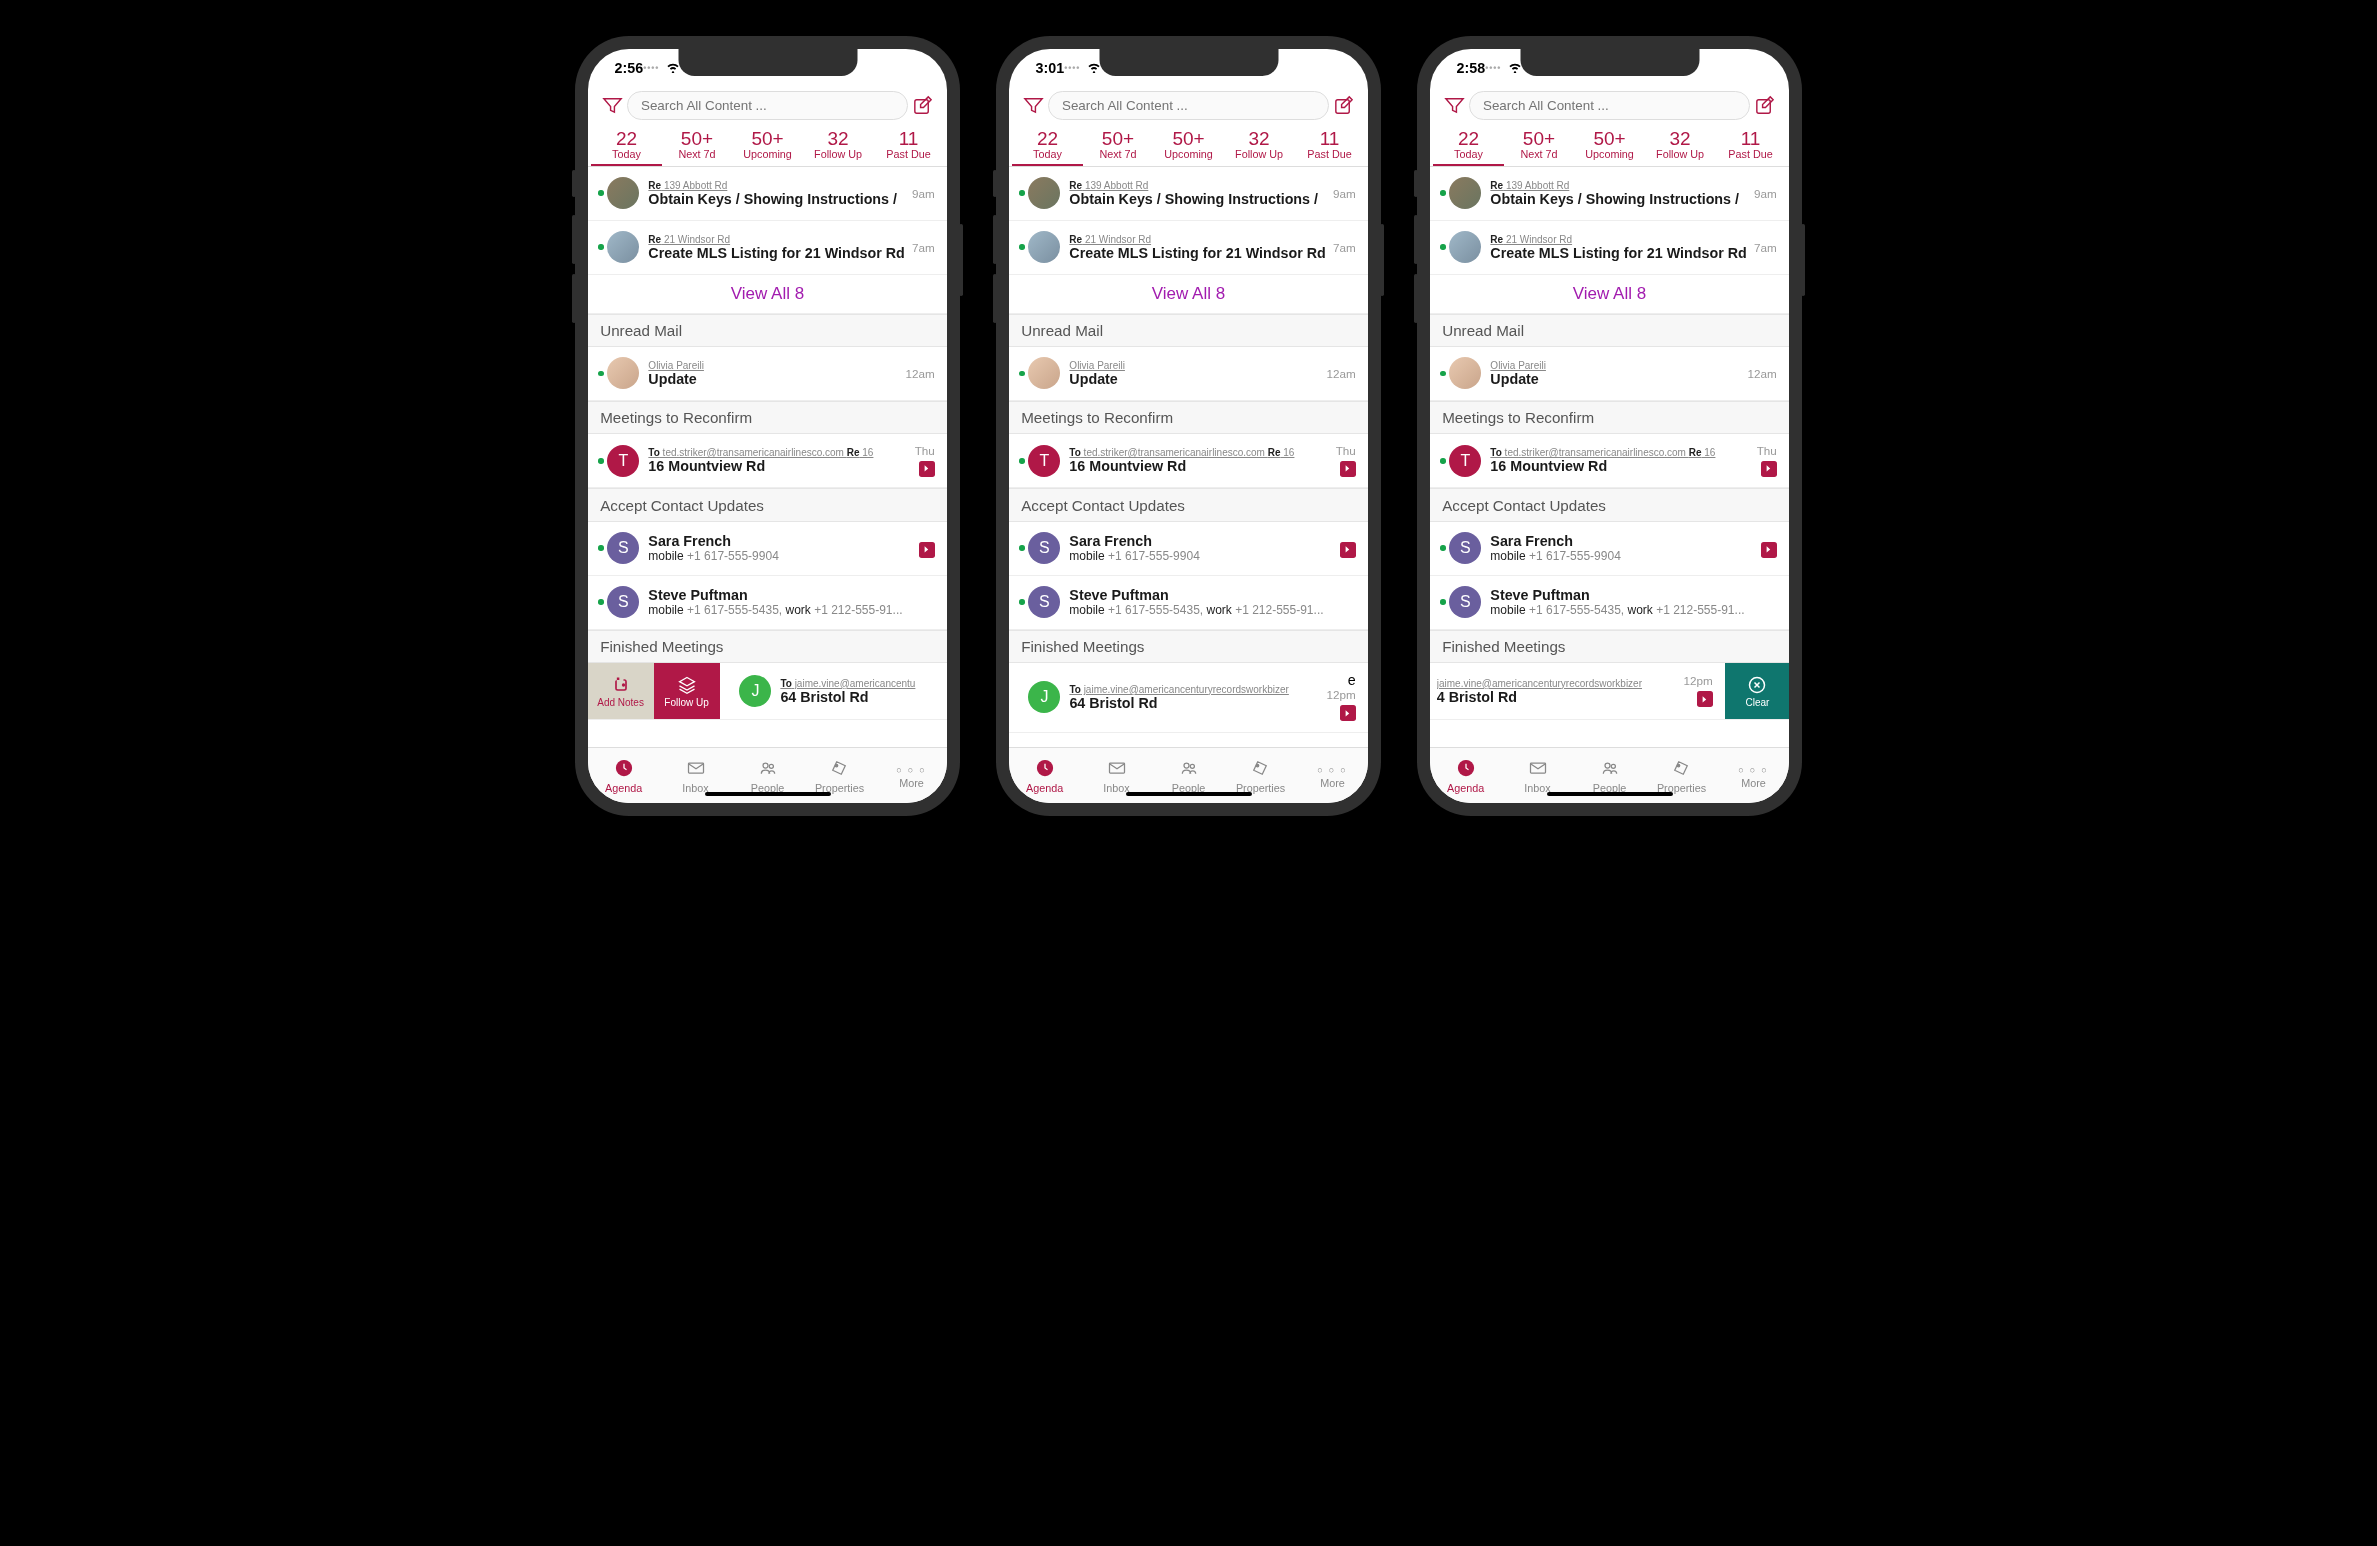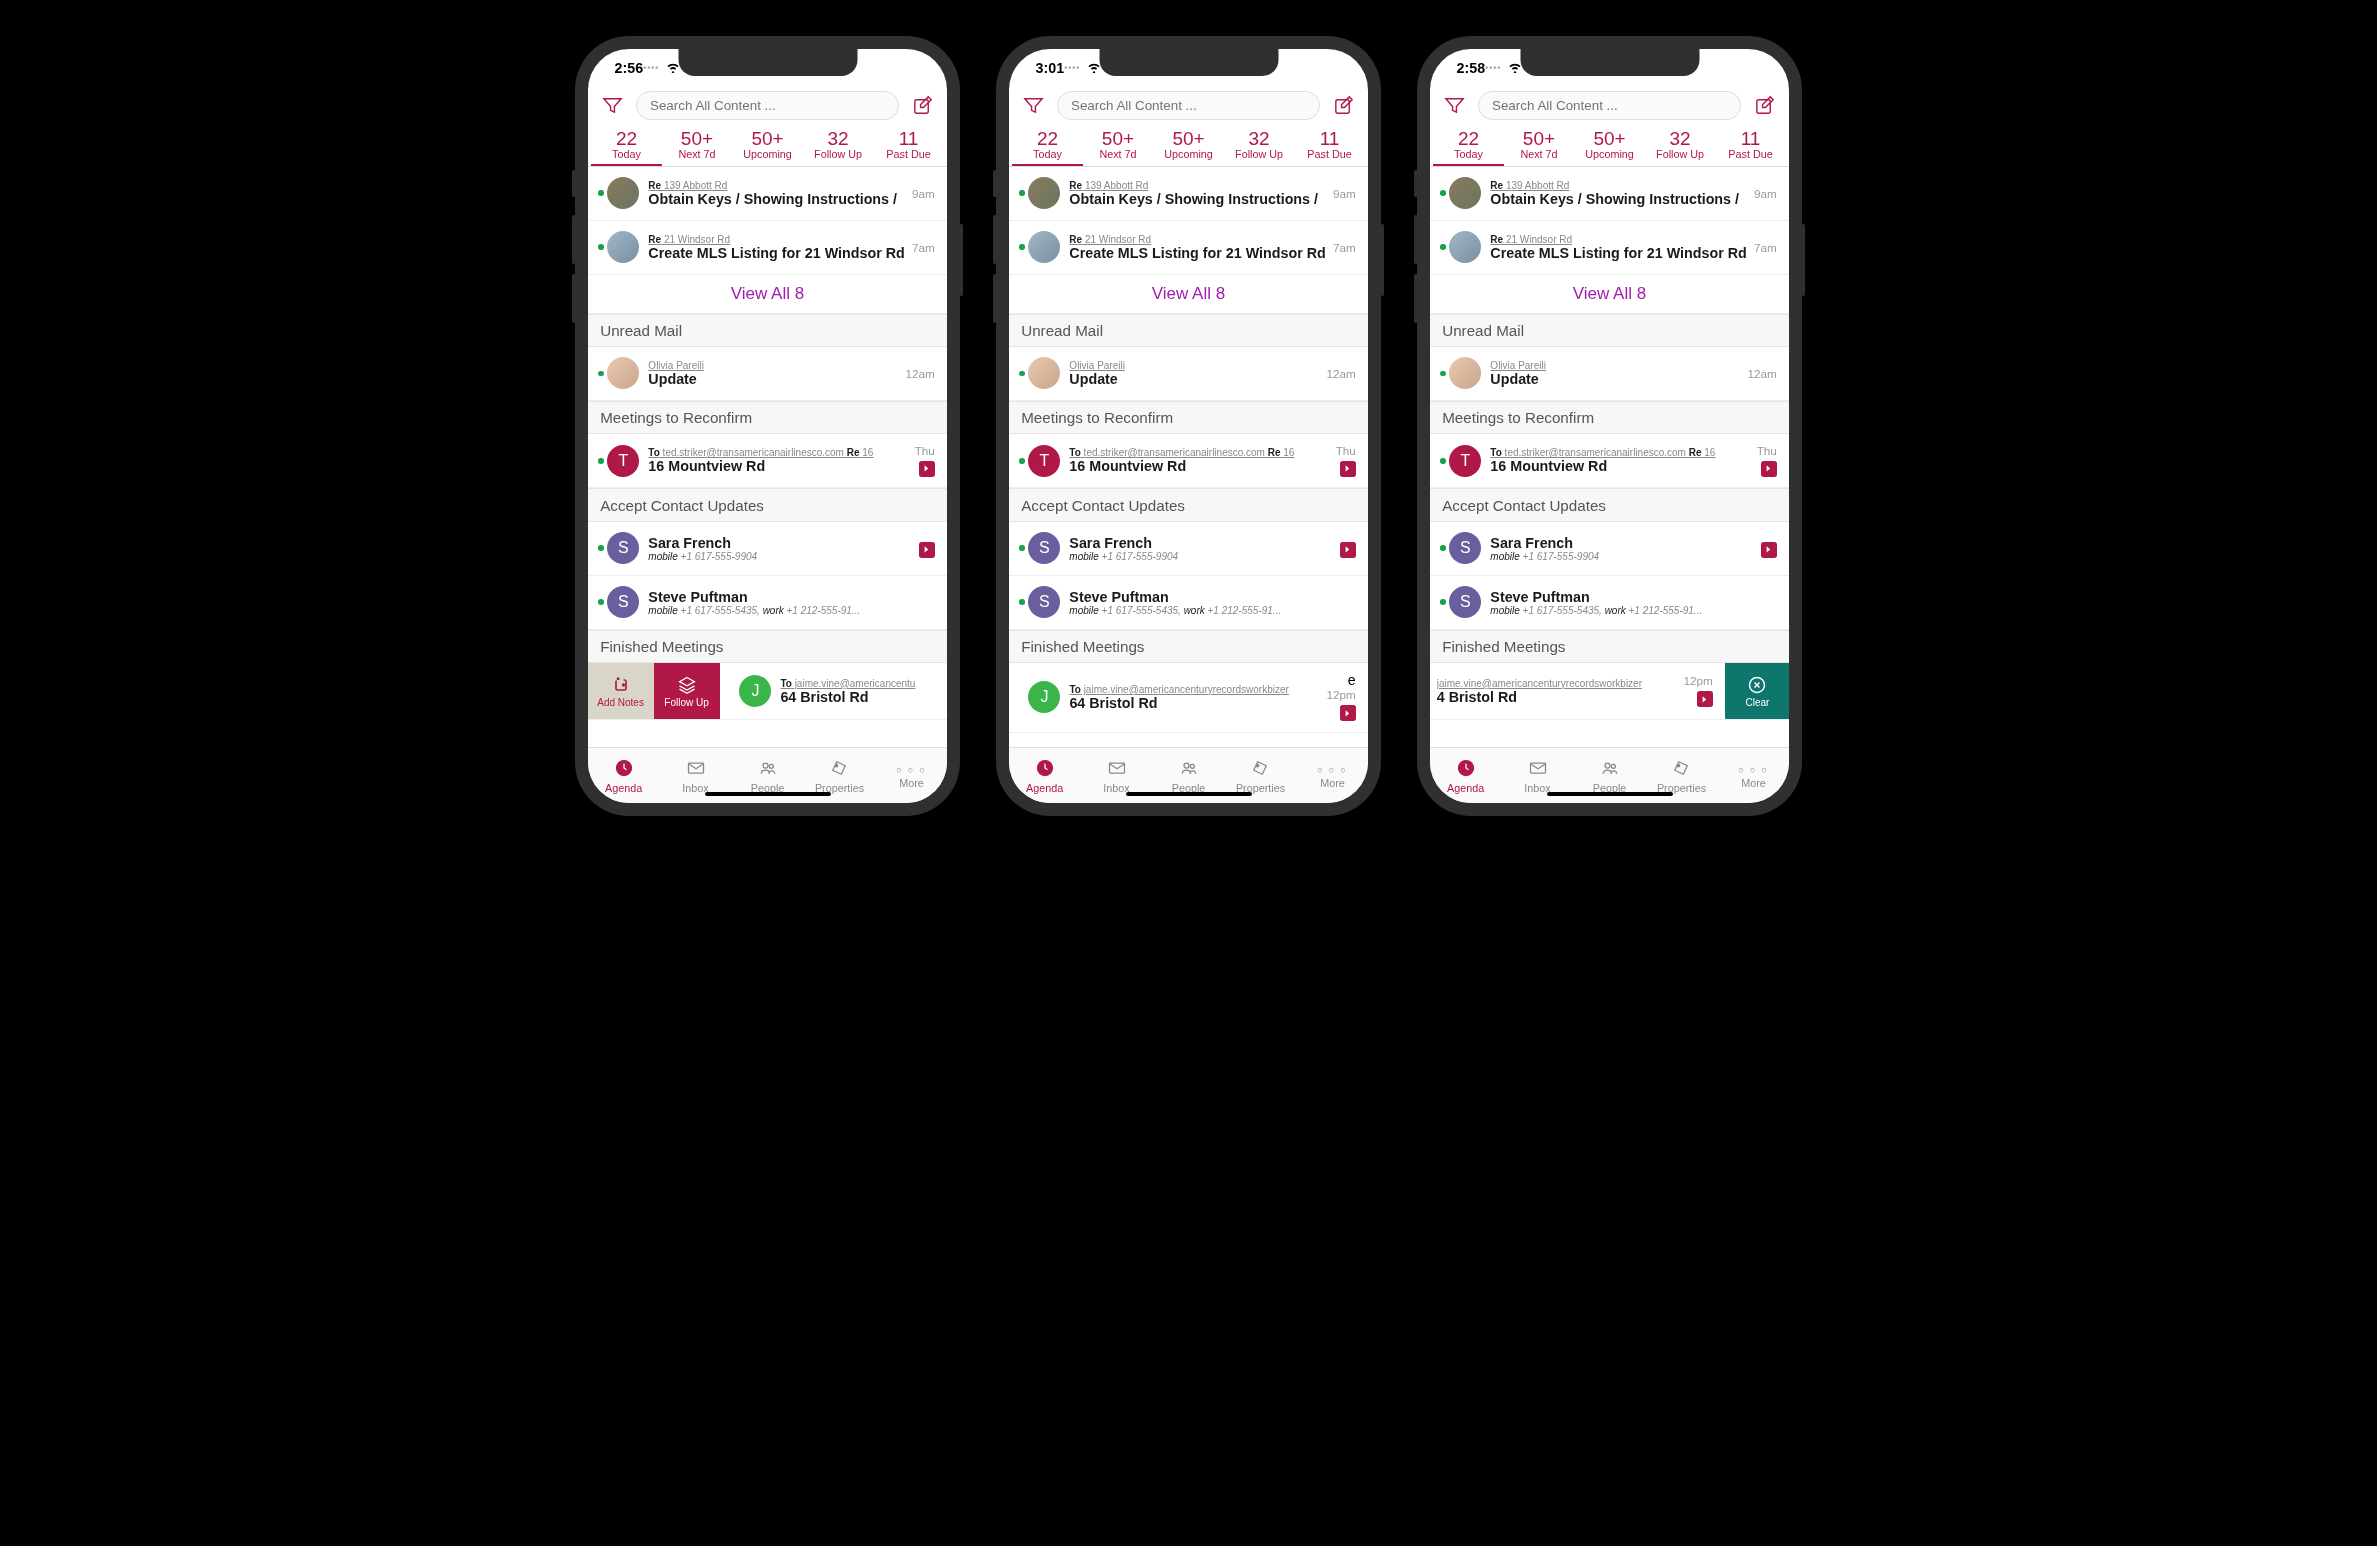--- a/index.html
+++ b/index.html
@@ -63,21 +63,20 @@
     font-weight: 600;
     position: relative;
     z-index: 10;
   }
   .status-right { display: flex; align-items: center; gap: 5.4px; }
   .dots { letter-spacing: 0.9px; color: #aaa; font-size: 9px; }
   .top-bar {
     display: flex;
     align-items: flex-start;
     padding: 3.6px 10.8px 7.2px 10.8px;
-    gap: 9px;
   }
   .funnel, .compose { color: #b01847; display:flex; align-items:center; justify-content:center; width:29px; height:29px; }
   .search-input {
     flex: 1;
     height: 29px;
     border: 0.9px solid #ddd;
     border-radius: 14.3px;
     padding: 0 12.6px;
     font-size: 13.4px;
     color: #aaa;
@@ -156,26 +155,25 @@
   .row-top .bold { color: #222; font-weight: 600; }
   .row-title {
     font-size: 14.3px;
     font-weight: 600;
     color: #1a1a1a;
     white-space: nowrap;
     overflow: hidden;
     text-overflow: ellipsis;
   }
   .row-sub {
-    font-size: 10px;
+    font-size: 12px;
     color: #888;
     white-space: nowrap;
     overflow: hidden;
     text-overflow: ellipsis;
-    font-style: italic;
   }
   .row-sub .bold { color: #222; font-weight: 500; }
   .row-time {
     font-size: 11.7px;
     color: #999;
     margin-left: 7.2px;
     text-align: right;
     flex-shrink: 0;
   }
   .row-action-icon {

